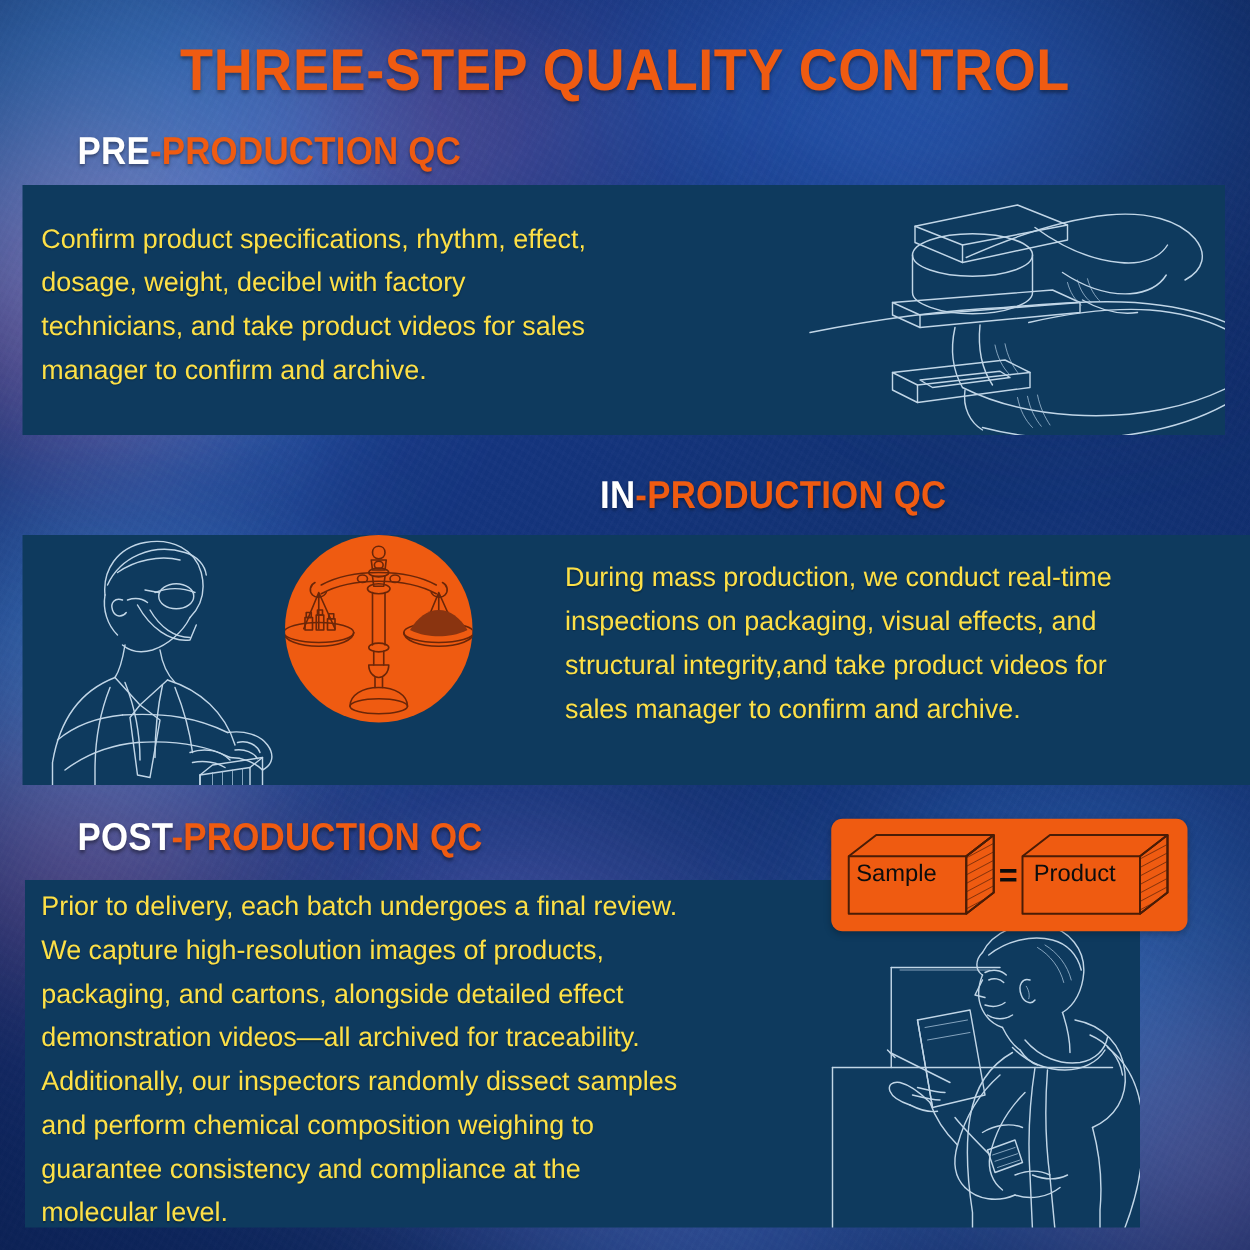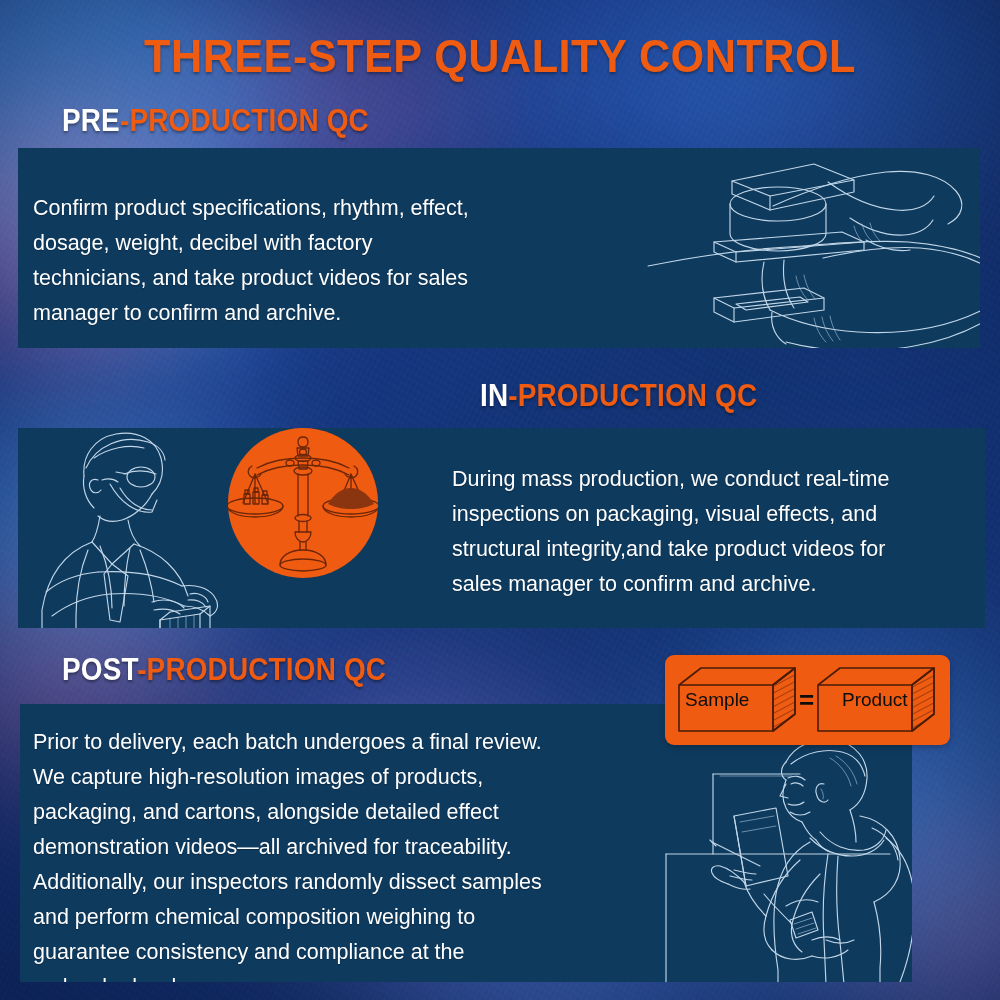--- a/index.html
+++ b/index.html
@@ -57,28 +57,27 @@
     font-family:"Liberation Sans Narrow","Liberation Sans",sans-serif;
     font-weight:bold;font-size:31px;letter-spacing:.2px;
     transform:scaleX(.9);transform-origin:0 50%;
     text-shadow:0 2px 3px rgba(0,0,0,.4);
   }
   .step-head .w{color:#ffffff;}
   .step-head .o{color:#ef5b11;}
 
   .panel{position:absolute;background:#0e3a5e;overflow:hidden;}
   .panel.p1{left:18px;top:148px;width:962px;height:200px;}
-  .panel.p2{left:18px;top:428px;width:967px;height:200px;}
+  .panel.p2{left:18px;top:428px;width:967px;height:200px;padding-left:16px;}
   .panel.p3{left:20px;top:704px;width:892px;height:278px;}
 
   .body-text{
-    position:absolute;color:#ffffff;
+    position:absolute;color:#fde047;
     font-size:21.5px;line-height:35px;white-space:pre-line;
     text-shadow:0 1px 1px rgba(0,0,0,.25);
-    margin-top:17px;
   }
   .t1{left:15px;top:26px;width:560px;}
   .t2{left:434px;top:17px;width:540px;}
   .t3{left:13px;top:4px;width:640px;}
 
   
   .ill{position:absolute;}
   .ill svg{display:block;}
   .ln{fill:none;stroke:#cfe2f2;stroke-width:1.15;stroke-linecap:round;stroke-linejoin:round;opacity:.93;}
   .ln-t{fill:none;stroke:#b9d3e8;stroke-width:.8;stroke-linecap:round;opacity:.75;}
@@ -98,21 +97,21 @@
     background:#ef5b11;border-radius:9px;
     box-shadow:0 2px 6px rgba(0,0,0,.25);
   }
   .sp-badge svg{position:absolute;left:0;top:0;}
   .sp-label{
     position:absolute;color:#0d0d0d;font-size:19px;font-weight:normal;
     font-family:"Liberation Sans","DejaVu Sans",sans-serif;white-space:nowrap;
   }
   .sp-sample{left:20px;top:34px;}
   .sp-eq{left:134px;top:30px;font-size:26px;font-weight:bold;}
-  .sp-product{left:177px;top:34px;}
+  .sp-product{left:162px;top:34px;}
 </style>
 </head>
 <body>
 
 <div id="stage">
 
   <div class="bg-base"></div>
   <div class="bg-blob b1"></div>
   <div class="bg-blob b2"></div>
   <div class="bg-blob b3"></div>

